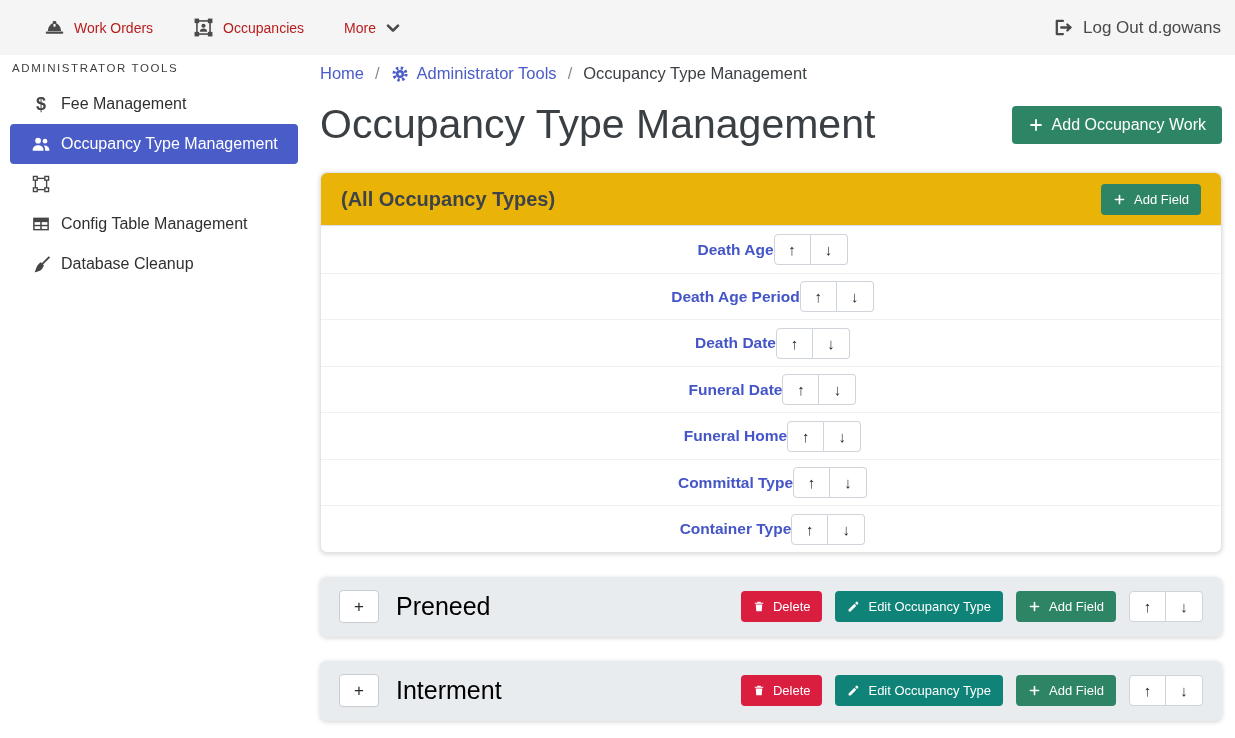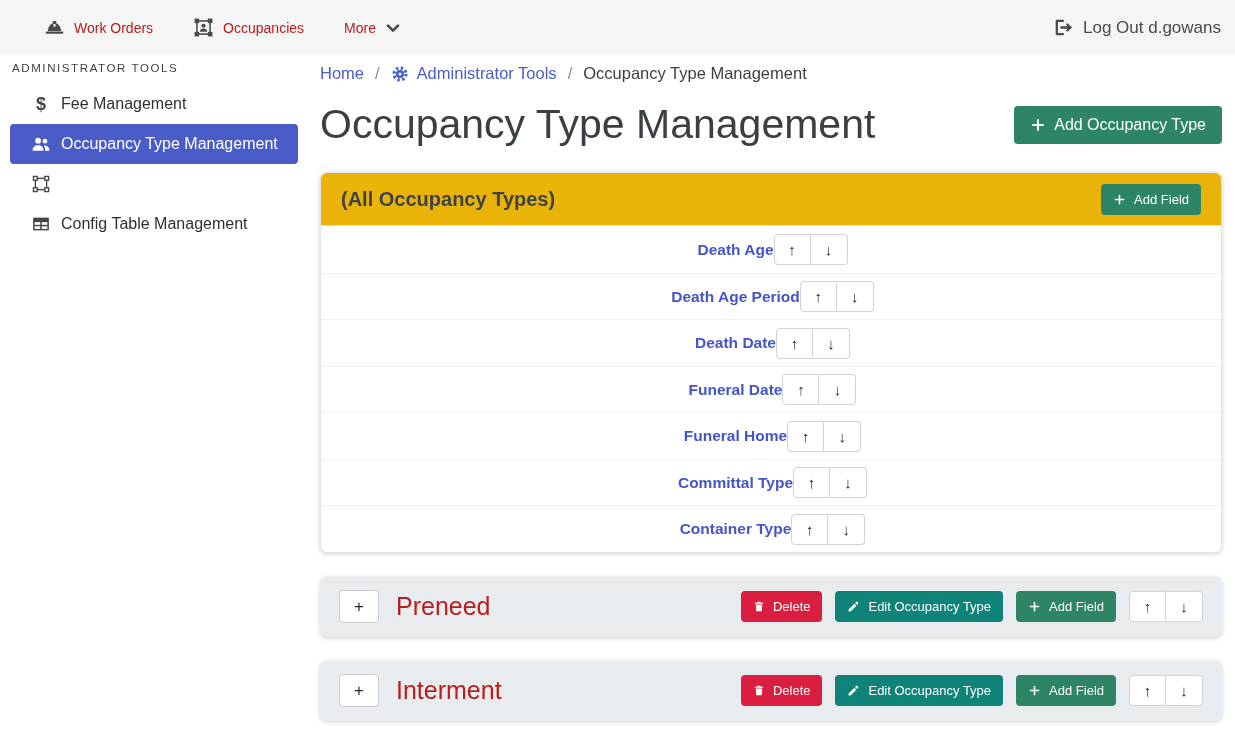--- a/index.html
+++ b/index.html
@@ -63,21 +63,21 @@
   .arrow-btn { width:37px; height:31px; background:#fff; border:1px solid #ced4da; color:#2a2a2a;
     font-size:15px; display:flex; align-items:center; justify-content:center; cursor:pointer; font-family:inherit; }
   .arrow-btn.up { border-radius:4px 0 0 4px; }
   .arrow-btn.down { border-radius:0 4px 4px 0; border-left:none; }
 
   
   .section { margin-top:24px; height:60px; background:#e9ecef; border-radius:7px;
     box-shadow:0 1px 5px rgba(0,0,0,.18); display:flex; align-items:center; padding:0 19px; }
   .expand-btn { width:40px; height:33px; background:#fff; border:1px solid #c9cdd1; border-radius:4px;
     font-size:17px; color:#2a2a2a; cursor:pointer; font-family:inherit; line-height:1; }
-  .section-title { font-size:25px; color:#b91c1c; margin-left:17px; font-weight:400; }
+  .section-title { font-size:25px; color:#000000; margin-left:17px; font-weight:400; }
   .section-actions { margin-left:auto; display:flex; align-items:center; gap:13px; }
 
   .i { display:inline-flex; vertical-align:middle; }
 </style>
 </head>
 <body>
 
 <div class="navbar">
 
   <div class="nav-items">
@@ -179,20 +179,29 @@
             <rect x="3.5" y="8" width="7.5" height="3.6"></rect>
               <rect x="13" y="8" width="7.5" height="3.6"></rect>
             <rect x="3.5" y="13.5" width="7.5" height="3.6"></rect>
               <rect x="13" y="13.5" width="7.5" height="3.6"></rect>
           </g>
         </svg>
       </span>
       <span>Config Table Management</span>
     </div>
 
+    <div class="sidebar-item">
+      <span class="s-icon">
+        <svg width="19" height="19" viewBox="0 0 24 24" fill="currentColor">
+          <path d="M21.2 1.5L12 10.7l1.6 1.6 9.2-9.2z"></path>
+          <path d="M11.2 9.3l3.8 3.8s-.8 3.6-3.6 5.8C9 20.7 3.5 21.8 3.5 21.8s1.6-4.6 2.7-7.2c1.1-2.7 5-5.3 5-5.3z"></path>
+        </svg>
+      </span>
+      <span>Database Cleanup</span>
+    </div>
   </div>
 
   <div class="main">
 
     <div class="breadcrumb">
       <a class="crumb-link">Home</a>
       <span class="crumb-sep">/</span>
       <a class="crumb-link">
         <span class="i">
           <svg width="18" height="18" viewBox="0 0 24 24">
@@ -208,21 +217,21 @@
     </div>
 
     <div class="title-row">
       <h1 class="page-title">Occupancy Type Management</h1>
       <button class="btn btn-lg btn-green">
         <span class="i">
           <svg width="16" height="16" viewBox="0 0 24 24" fill="none" stroke="currentColor" stroke-width="2.8" stroke-linecap="round">
               <path d="M12 4.5v15M4.5 12h15"></path>
             </svg>
         </span>
-        <span>Add Occupancy Type</span>
+        <span>Add Occupancy Work</span>
       </button>
     </div>
 
     <div class="card">
       <div class="card-header">
         <span class="card-title">(All Occupancy Types)</span>
         <button class="btn btn-sm btn-green">
           <span class="i">
             <svg width="13" height="13" viewBox="0 0 24 24" fill="none" stroke="currentColor" stroke-width="3" stroke-linecap="round">
                 <path d="M12 4.5v15M4.5 12h15"></path>

